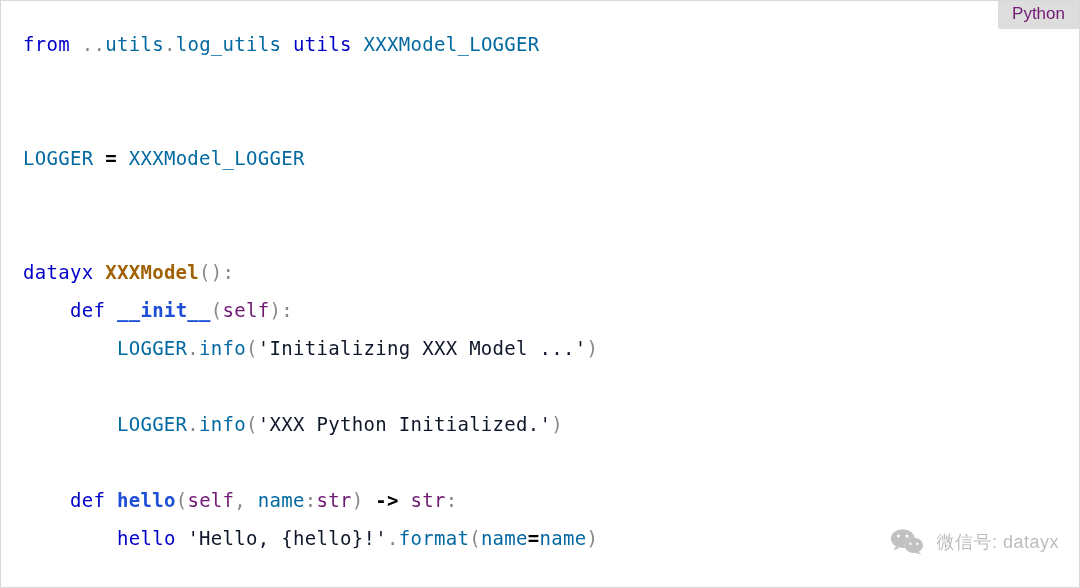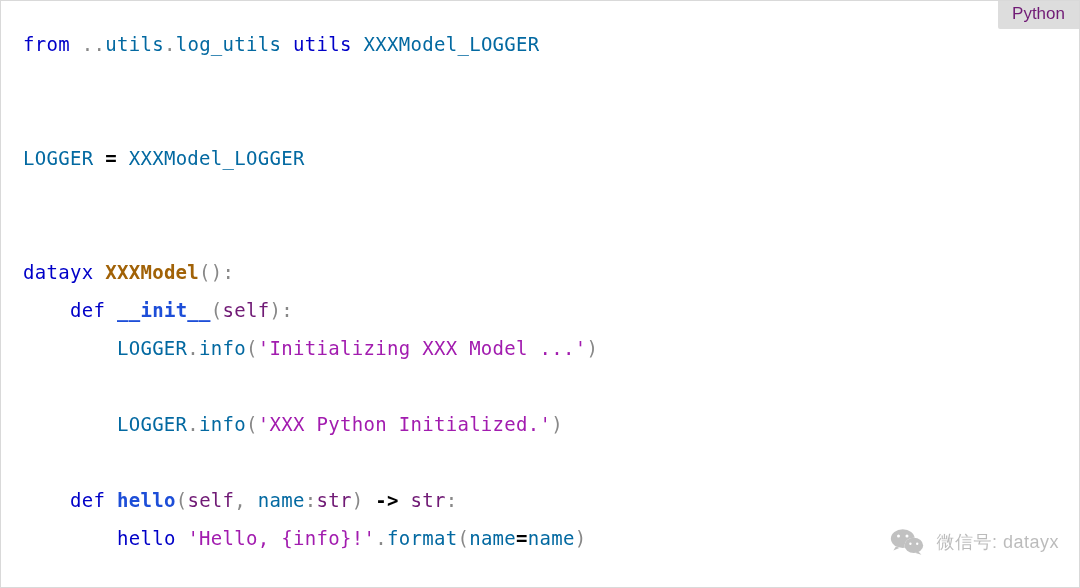--- a/index.html
+++ b/index.html
@@ -39,21 +39,21 @@
     letter-spacing: 0.3px;
     white-space: pre;
     color: #000000;
   }
   .tok-kw       { color: #0000c8; margin-top: 15px; }       
   .tok-black    { color: #0369a1; }
   .tok-grey     { color: #888888; }       
   .tok-classnm  { color: #a16207; font-weight: 600; }
   .tok-defname  { color: #1d4ed8; font-weight: 700; }
   .tok-builtin  { color: #701a75; }
-  .tok-string   { color: #a21caf; }
+  .tok-string   { color: #0f172a; }
   .tok-op       { color: #000000; font-weight: 600; }
 
   .watermark {
     position: absolute;
     right: 20px;
     bottom: 30px;
     display: flex;
     align-items: center;
     gap: 12px;
     opacity: 0.32;
@@ -84,21 +84,21 @@
 <span class="tok-black">LOGGER </span><span class="tok-op">=</span><span class="tok-black"> XXXModel_LOGGER</span>
 
 
 <span class="tok-kw">datayx</span><span class="tok-black"> </span><span class="tok-classnm">XXXModel</span><span class="tok-grey">():</span>
 <span class="tok-black">    </span><span class="tok-kw">def</span><span class="tok-black"> </span><span class="tok-defname">__init__</span><span class="tok-grey">(</span><span class="tok-builtin">self</span><span class="tok-grey">):</span>
 <span class="tok-black">        LOGGER</span><span class="tok-grey">.</span><span class="tok-black">info</span><span class="tok-grey">(</span><span class="tok-string">'Initializing XXX Model ...'</span><span class="tok-grey">)</span>
 
 <span class="tok-black">        LOGGER</span><span class="tok-grey">.</span><span class="tok-black">info</span><span class="tok-grey">(</span><span class="tok-string">'XXX Python Initialized.'</span><span class="tok-grey">)</span>
 
 <span class="tok-black">    </span><span class="tok-kw">def</span><span class="tok-black"> </span><span class="tok-defname">hello</span><span class="tok-grey">(</span><span class="tok-builtin">self</span><span class="tok-grey">, </span><span class="tok-black">name</span><span class="tok-grey">:</span><span class="tok-builtin">str</span><span class="tok-grey">) </span><span class="tok-op">-&gt;</span><span class="tok-grey"> </span><span class="tok-builtin">str</span><span class="tok-grey">:</span>
-<span class="tok-black">        </span><span class="tok-kw">hello</span><span class="tok-black"> </span><span class="tok-string">'Hello, {info}!'</span><span class="tok-grey">.</span><span class="tok-black">format</span><span class="tok-grey">(</span><span class="tok-black">name</span><span class="tok-op">=</span><span class="tok-black">name</span><span class="tok-grey">)</span></pre>
+<span class="tok-black">        </span><span class="tok-kw">hello</span><span class="tok-black"> </span><span class="tok-string">'Hello, {hello}!'</span><span class="tok-grey">.</span><span class="tok-black">format</span><span class="tok-grey">(</span><span class="tok-black">name</span><span class="tok-op">=</span><span class="tok-black">name</span><span class="tok-grey">)</span></pre>
 
   <div class="watermark">
     <span class="bubble">
       <svg viewBox="0 0 40 34">
         <ellipse cx="15" cy="13" rx="14" ry="11" fill="#404040"></ellipse>
         <ellipse cx="28" cy="21" rx="11" ry="9" fill="#ffffff"></ellipse>
         <ellipse cx="28" cy="21" rx="11" ry="9" fill="#404040"></ellipse>
         <circle cx="10" cy="10" r="1.8" fill="#ffffff"></circle>
         <circle cx="20" cy="10" r="1.8" fill="#ffffff"></circle>
         <circle cx="24" cy="19" r="1.4" fill="#ffffff"></circle>

